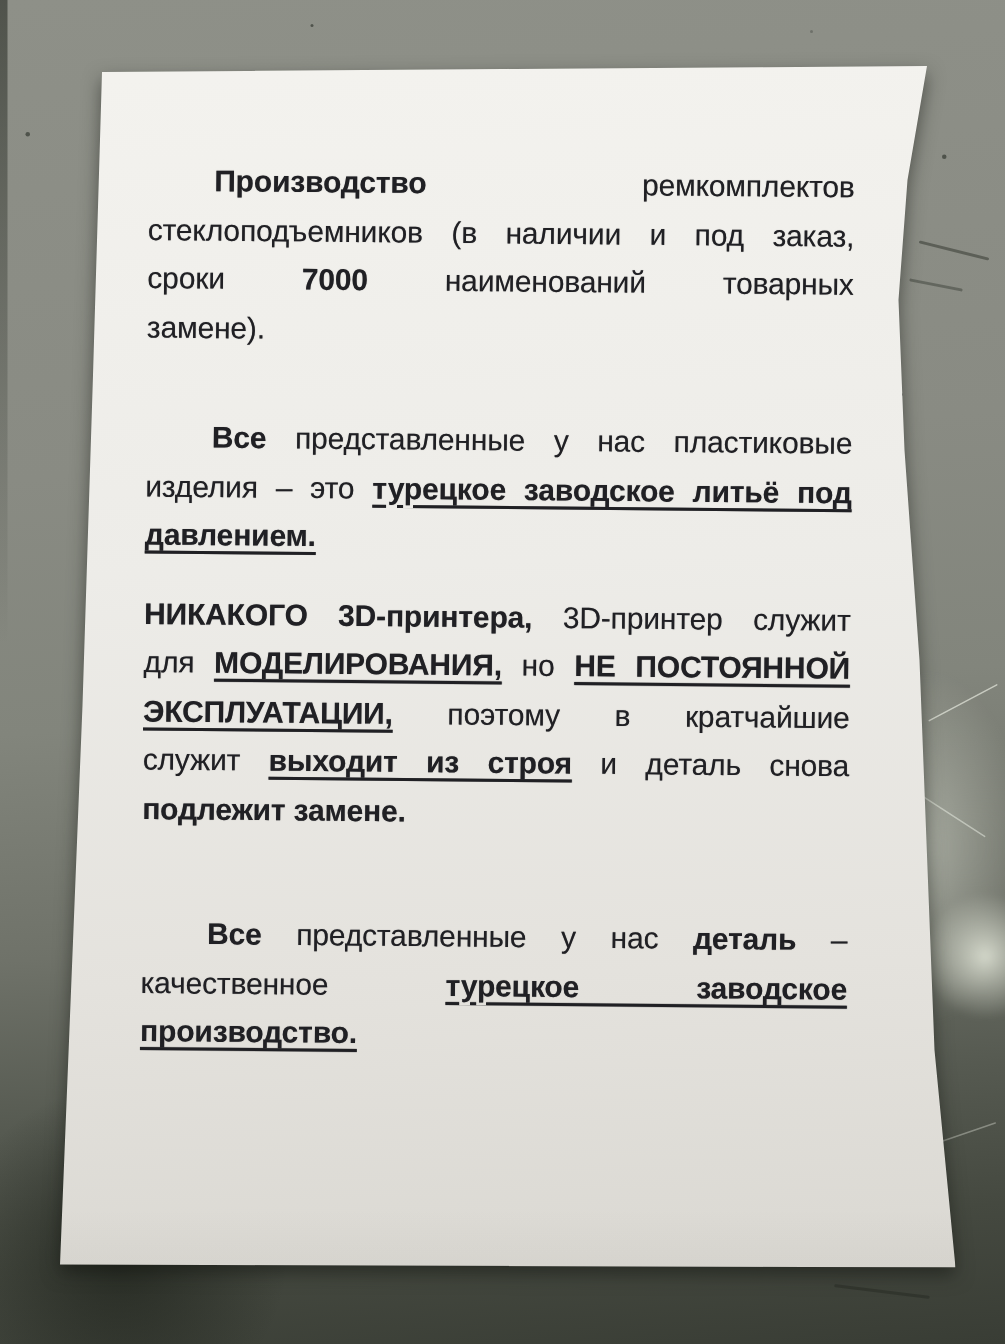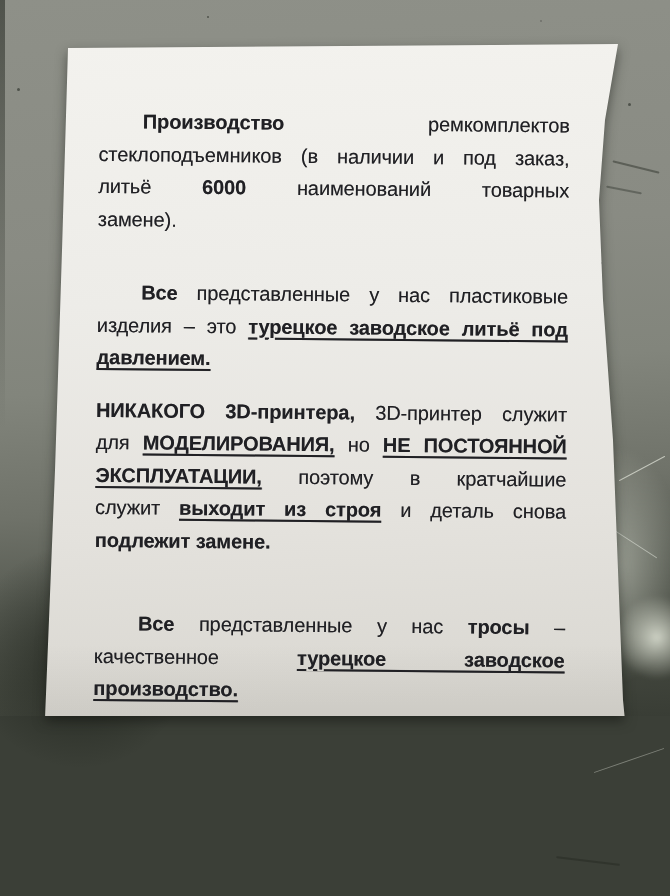--- a/index.html
+++ b/index.html
@@ -1,21 +1,21 @@
 <!DOCTYPE html>
 <html><head>
 <meta charset="utf-8">
 <style>
   html,body{margin:0;padding:0;}
   body{
     width:670px;height:896px;overflow:hidden;
     font-family:"Liberation Sans","DejaVu Sans",sans-serif;
     background:#3b3f37;
   }
-  .scene{position:relative;width:670px;height:716px;
+  .scene{position:relative;width:670px;height:896px;
     background:linear-gradient(176deg,
       #8e9088 0%, #898b83 34%, #82857c 52%, #6f7269 68%,
       #565a51 80%, #454940 90%, #393d35 100%);
   }
   
   .edge-strip{position:absolute;left:0;top:0;width:5px;height:430px;
     background:linear-gradient(180deg,rgba(38,42,35,.6),rgba(38,42,35,0));}
   
   .corner-dark{position:absolute;left:-70px;bottom:-90px;width:300px;height:300px;
     background:radial-gradient(closest-side,rgba(16,20,14,.55),rgba(16,20,14,0) 75%);}
@@ -95,22 +95,22 @@
         <p class="para p1">
           </p>
           <div class="ln ind">
             <span class="b">Производство</span>
             <span>ремкомплектов</span>
           </div>
           <div class="ln">
             <span>стеклоподъемников (в наличии и под заказ,</span>
           </div>
           <div class="ln">
-            <span>литьё</span>
-            <span class="b">6000</span>
+            <span>сроки</span>
+            <span class="b">7000</span>
             <span>наименований товарных</span>
           </div>
           <div class="ln last">
             <span>замене).</span>
           </div>
         <p></p>
 
         <p class="para p2">
           </p>
           <div class="ln ind">
@@ -150,21 +150,21 @@
           <div class="ln last">
             <span class="b">подлежит замене.</span>
           </div>
         <p></p>
 
         <p class="para p4">
           </p>
           <div class="ln ind">
             <span class="b">Все</span>
             <span>представленные у нас</span>
-            <span class="b">тросы</span>
+            <span class="b">деталь</span>
             <span>–</span>
           </div>
           <div class="ln">
             <span>качественное</span>
             <span class="bu">турецкое заводское</span>
           </div>
           <div class="ln last">
             <span class="bu">производство.</span>
           </div>
         <p></p>

